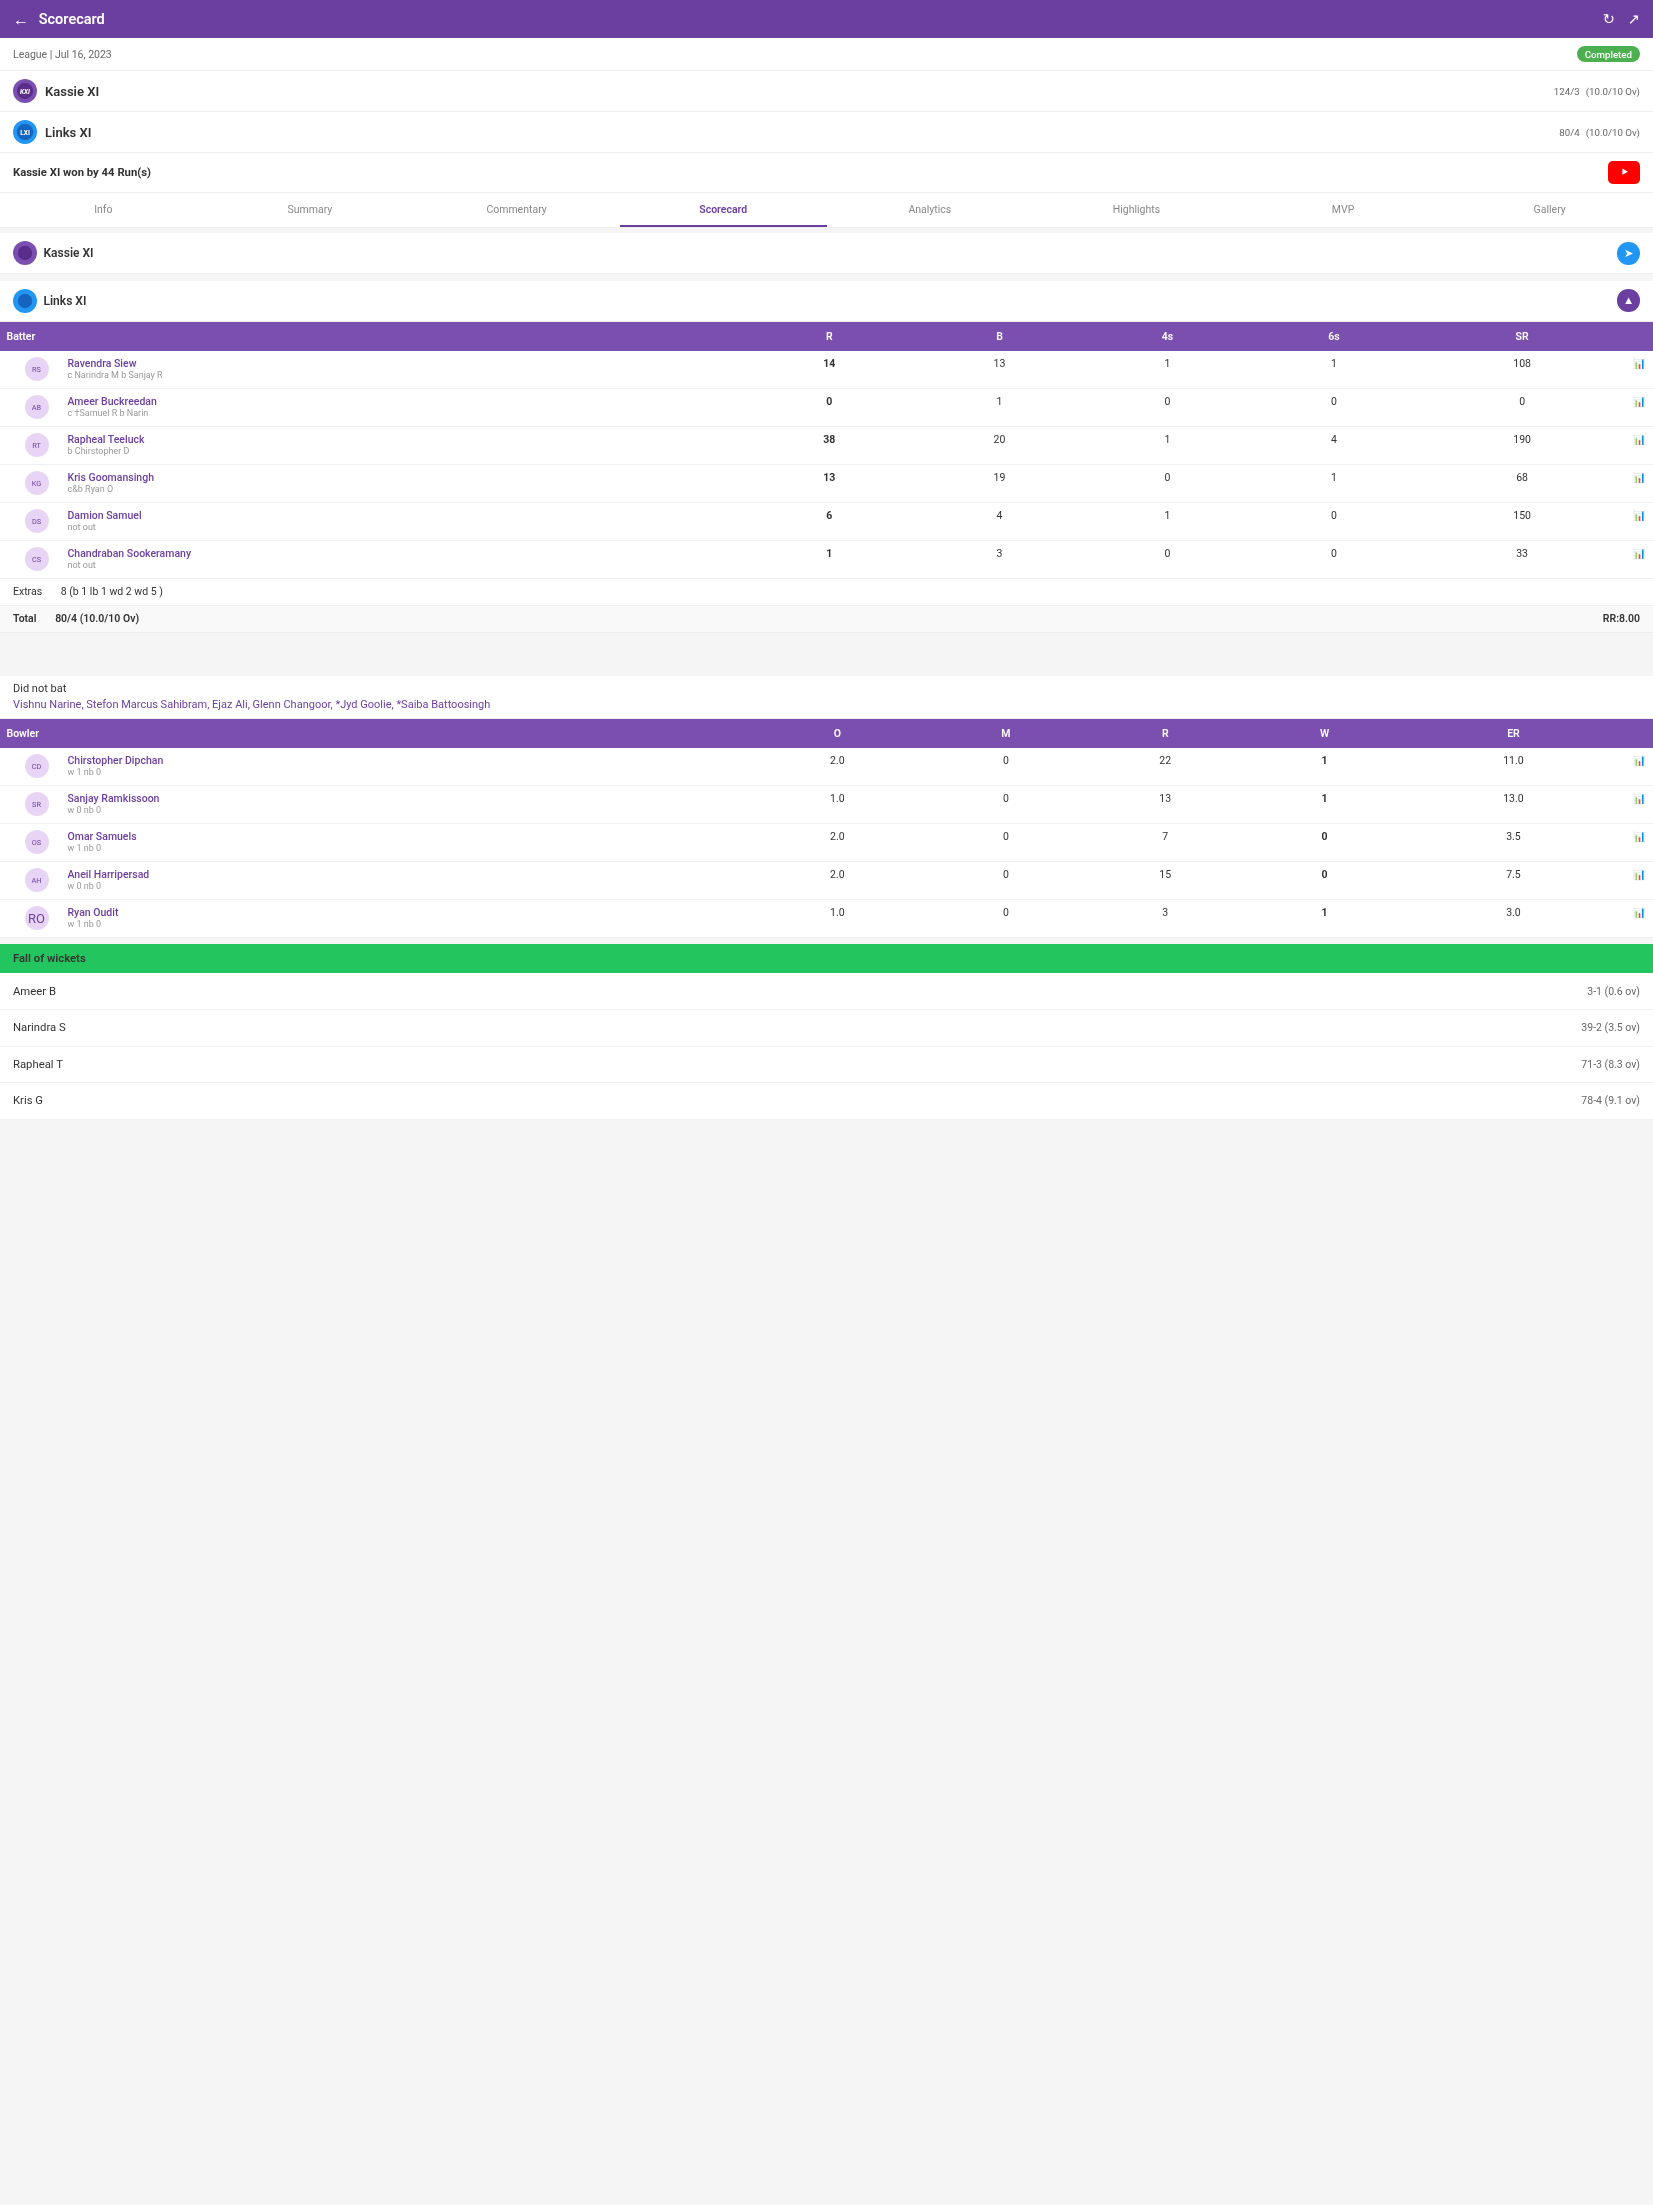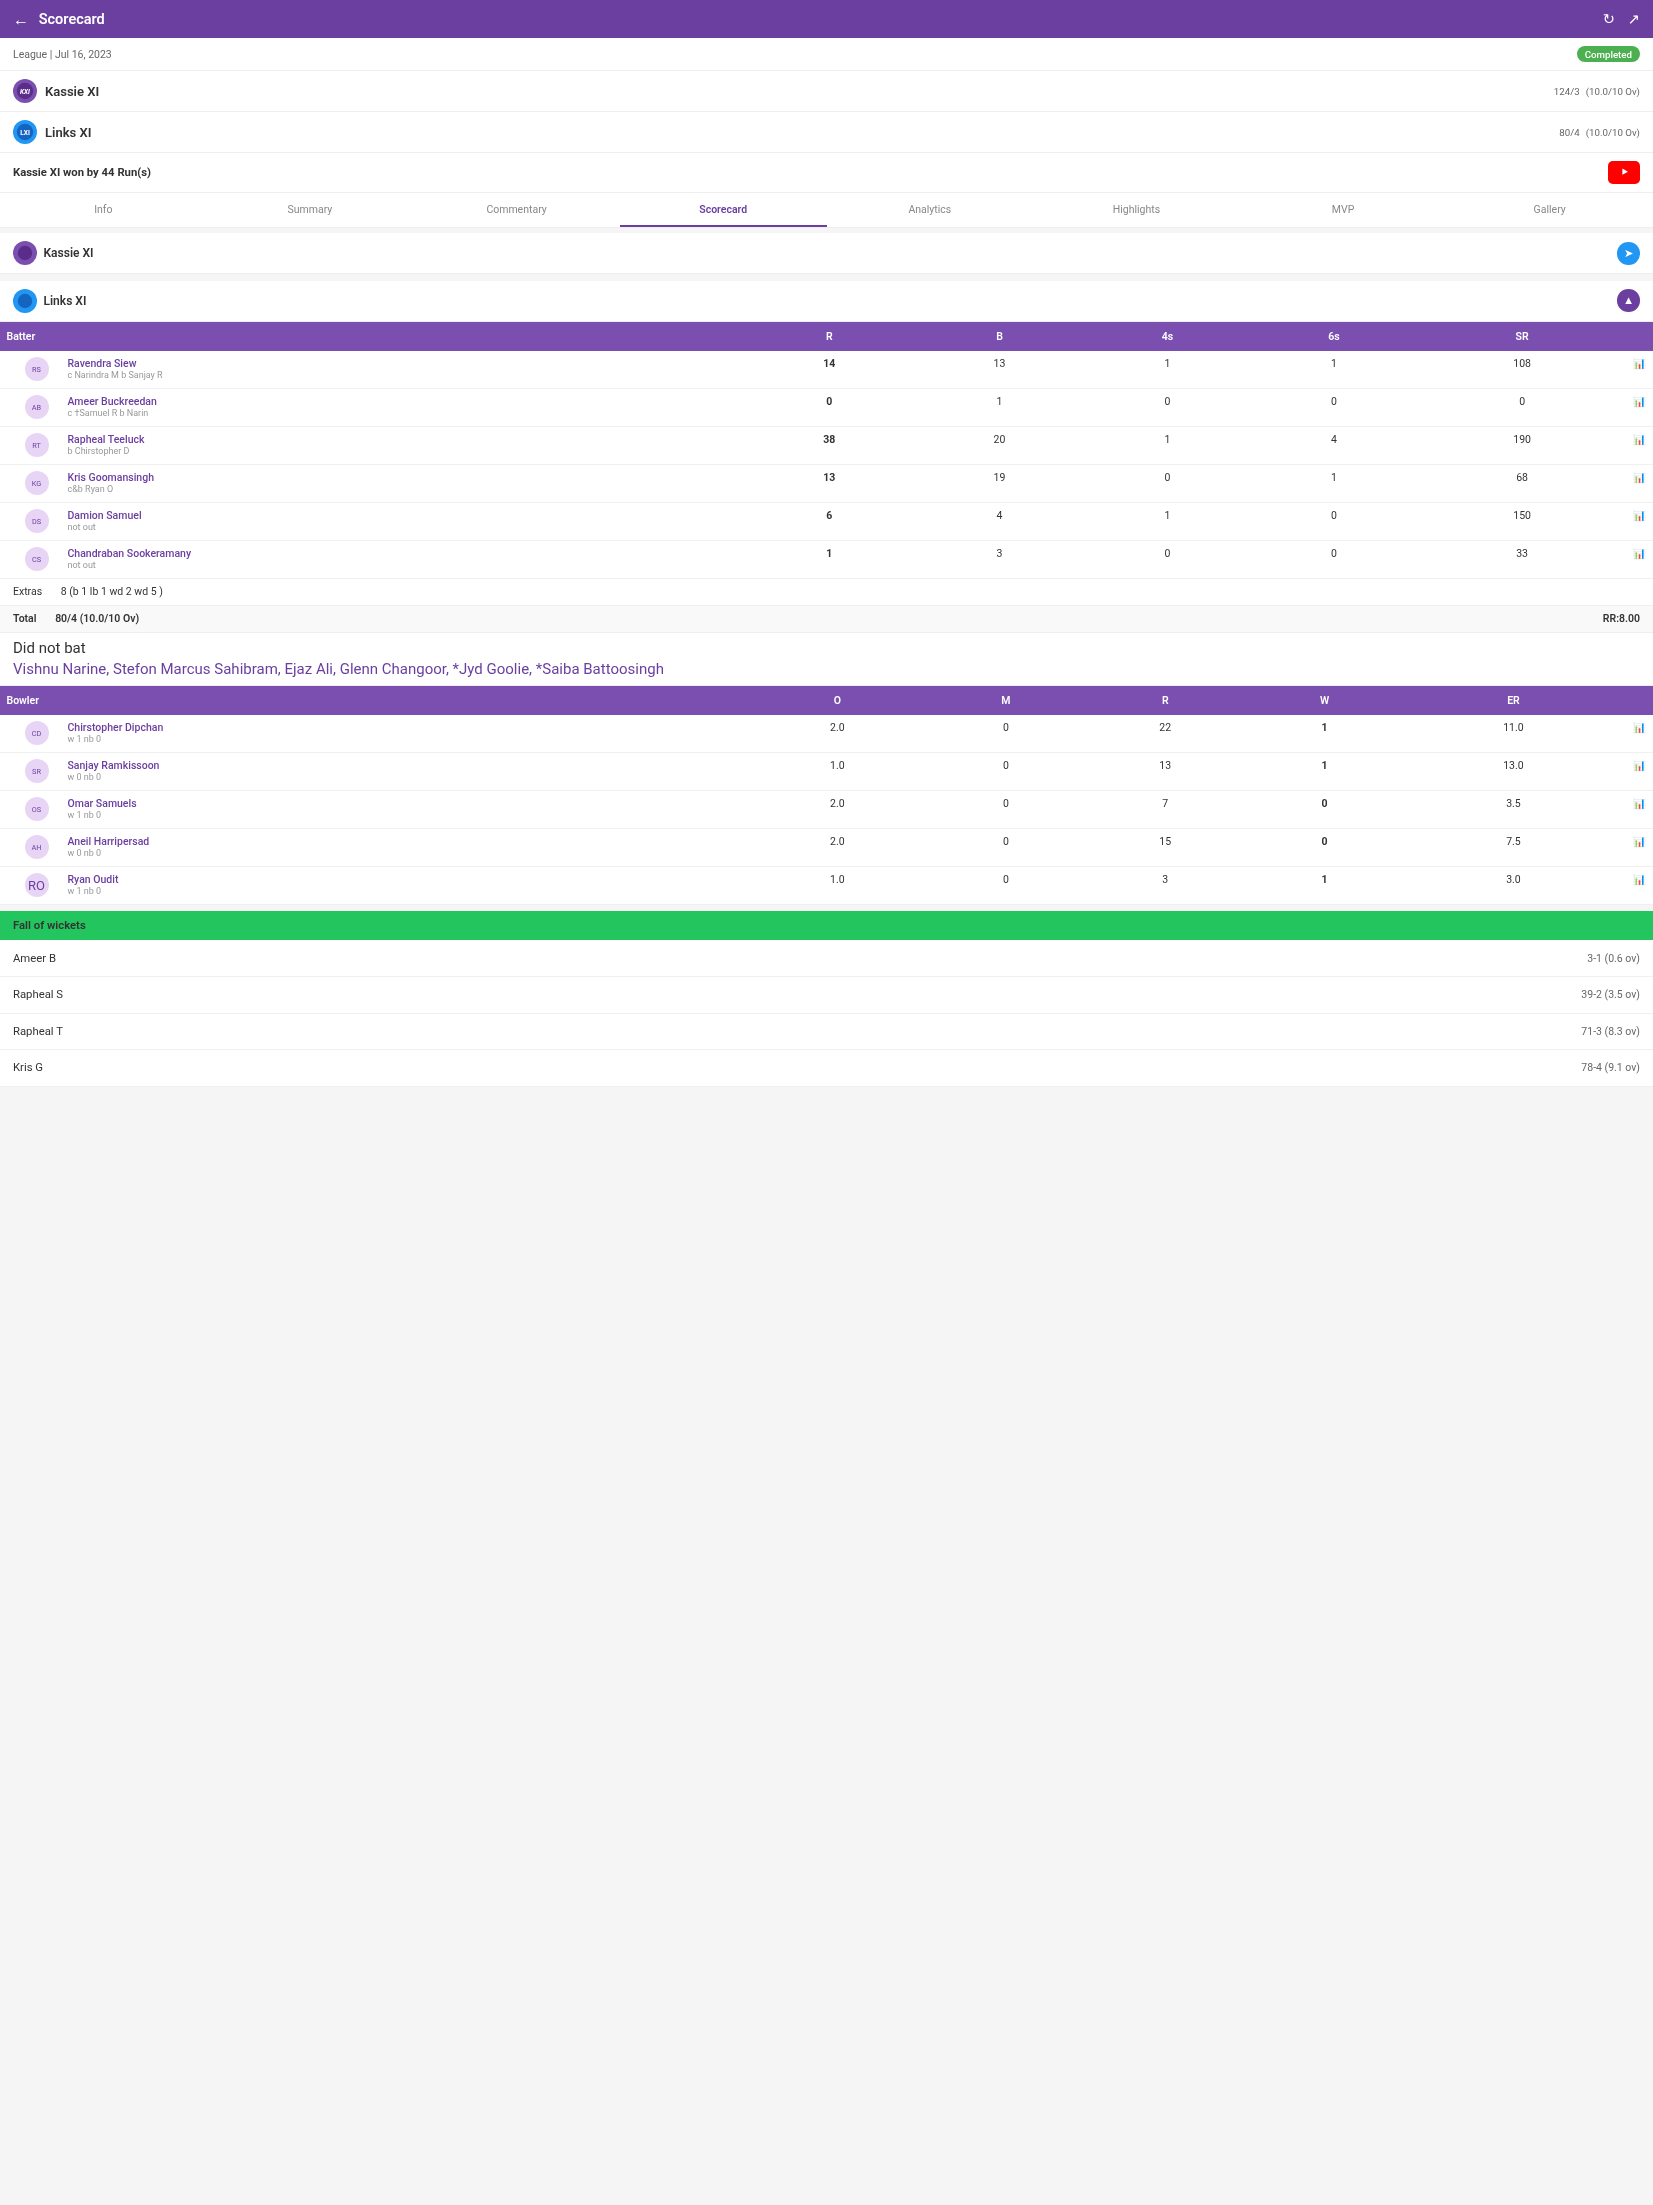--- a/index.html
+++ b/index.html
@@ -39,21 +39,21 @@
     .table-header { background: #7B4FB0; color: white; }
     .table-header th { padding: 8px 6.5px; font-size: 10.5px; font-weight: 600; text-align: left; }
     .table-header th:not(:first-child) { text-align: center; }
     .batting-table td { padding: 6.5px 6.5px; font-size: 10.5px; border-bottom: 0.8px solid #f0f0f0; vertical-align: top; }
     .batting-table td:not(:first-child) { text-align: center; }
     .batter-name { color: #6B3FA0; font-weight: 500; font-size: 10.5px; }
     .dismissal { color: #999; font-size: 9px; }
     
     .extras-row { background: white; padding: 6.5px 13px; border-bottom: 0.8px solid #f0f0f0; font-size: 10.5px; }
     .total-row { background: #f9f9f9; padding: 6.5px 13px; border-bottom: 0.8px solid #eee; font-size: 10.5px; display: flex; justify-content: space-between; font-weight: 600; }
-    .dnb-section { background: white; padding: 6.5px 13px; border-bottom: 0.8px solid #eee; font-size: 15px; }
+    .dnb-section { background: white; padding: 6.5px 13px; border-bottom: 0.8px solid #eee; font-size: 11px; margin-top: 43px; }
     .dnb-title { color: #333; }
     .dnb-players { color: #6B3FA0; }
     
     .bowling-table { background: white; width: 100%; border-collapse: collapse; }
     .bowling-table th { padding: 8px 6.5px; font-size: 10.5px; font-weight: 600; text-align: left; background: #7B4FB0; color: white; }
     .bowling-table th:not(:first-child) { text-align: center; }
     .bowling-table td { padding: 6.5px 6.5px; font-size: 10.5px; border-bottom: 0.8px solid #f0f0f0; vertical-align: top; }
     .bowling-table td:not(:first-child) { text-align: center; }
     .bowler-name { color: #6B3FA0; font-weight: 500; font-size: 10.5px; }
     
@@ -405,21 +405,21 @@
 <div class="fow-section">
   <div class="fow-header">
     <span>Fall of wickets</span>
   </div>
   <div id="fow-rows">
       <div class="fow-row">
     <span>Ameer B</span>
     <span class="fow-score">3-1 (0.6 ov)</span>
   </div>
       <div class="fow-row">
-    <span>Rapheal S</span>
+    <span>Narindra S</span>
     <span class="fow-score">39-2 (3.5 ov)</span>
   </div>
       <div class="fow-row">
     <span>Rapheal T</span>
     <span class="fow-score">71-3 (8.3 ov)</span>
   </div>
       <div class="fow-row">
     <span>Kris G</span>
     <span class="fow-score">78-4 (9.1 ov)</span>
   </div>

